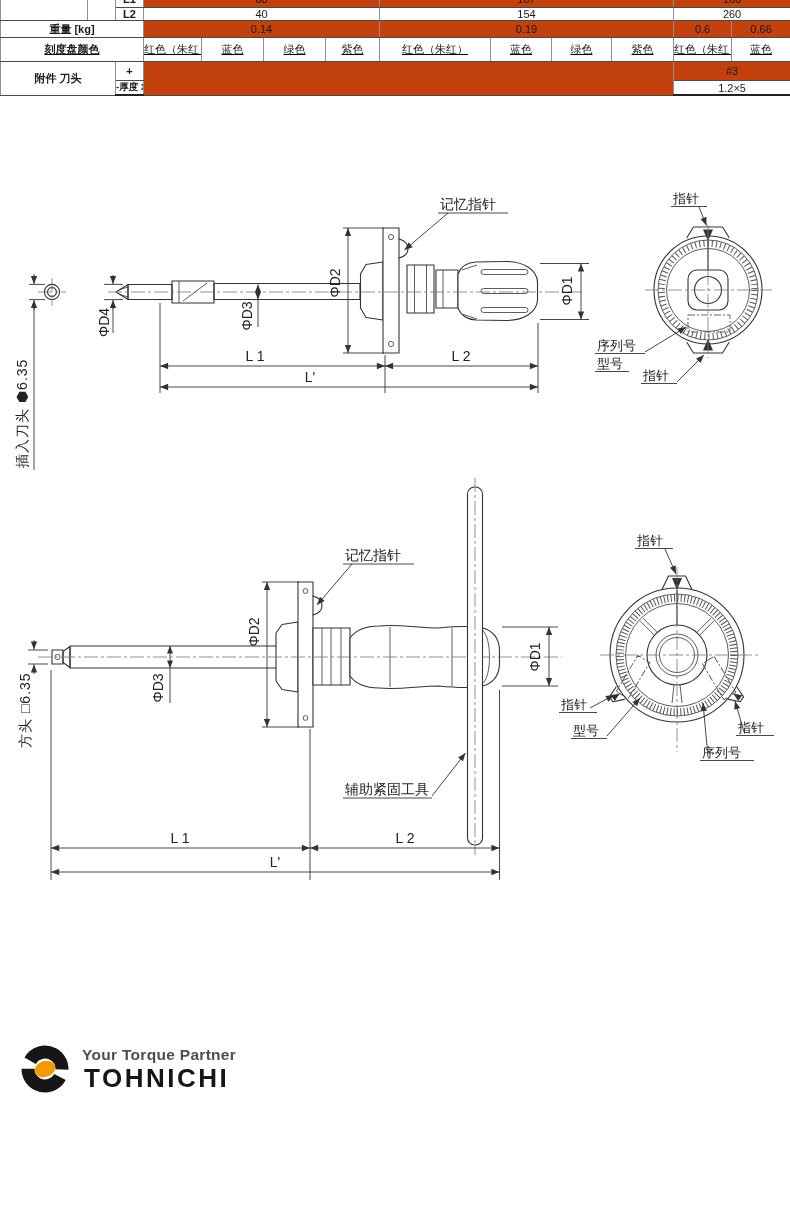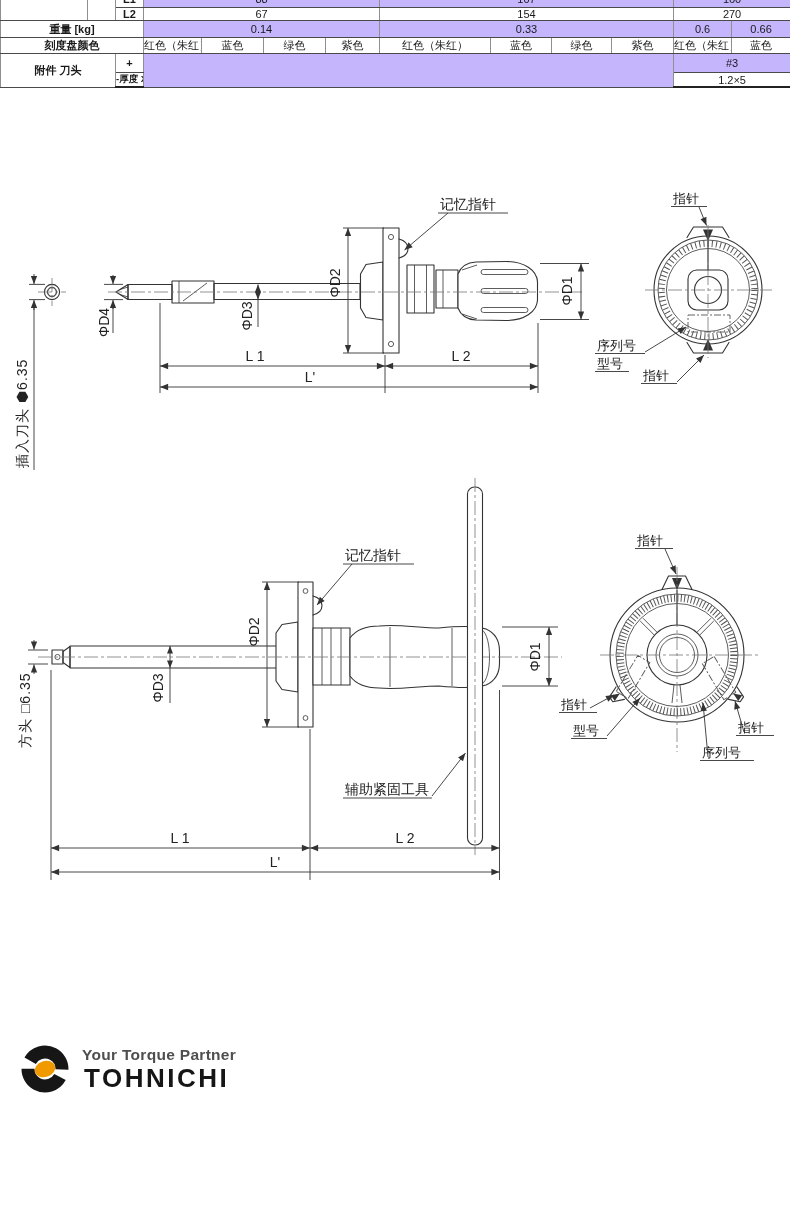--- a/index.html
+++ b/index.html
@@ -5,25 +5,25 @@
   html,body{margin:0;padding:0;background:#fff;}
   .page{position:relative;width:790px;height:1215px;background:#ffffff;overflow:hidden;
         font-family:"Liberation Sans","DejaVu Sans",sans-serif;}
   
   table.spec{position:absolute;top:0;left:0;width:790px;border-collapse:collapse;table-layout:fixed;border-radius:22px;}
   .spec td{border:1px solid #8f8f8f;border-top:1px solid #4a4a4a;border-bottom:1px solid #4a4a4a;
            font-size:11px;text-align:center;vertical-align:middle;padding:0;color:#1a1a1a;
            overflow:hidden;white-space:nowrap;}
   .spec tr.r0 td{border-top:none;}
   .spec tr.r5 td{border-bottom:2px solid #222;}
-  .gray{background:#c4b5fd;}
+  .gray{background:#c2410c;}
   .b{font-weight:bold;}
   .small{font-size:9px;color:#3c3c3c;}
   tr.r0{height:7px;} tr.r1{height:13px;} tr.r2{height:17px;padding-left:7px;}
-  tr.r3{height:16px;} tr.r4{height:19px;} tr.r5{height:14px;}
+  tr.r3{height:24px;text-decoration:underline;} tr.r4{height:19px;} tr.r5{height:14px;}
   .cut{height:7px;overflow:hidden;}
   .cut>div{margin-top:-8px;line-height:15px;}
   
   svg{position:absolute;left:0;}
   .ln{stroke:#333;stroke-width:1.1;fill:none;stroke-linejoin:round;stroke-linecap:round;}
   .lnw{stroke:#333;stroke-width:1.1;fill:#fff;stroke-linejoin:round;}
   .thin{stroke:#333;stroke-width:0.8;fill:none;}
   .cl{stroke:#777;stroke-width:0.8;fill:none;stroke-dasharray:14 3 3 3;}
   .dim{stroke:#333;stroke-width:0.9;fill:none;}
   .dash{stroke:#555;stroke-width:0.9;fill:none;stroke-dasharray:7 2 2 2;}
@@ -71,28 +71,28 @@
             </div>
           </td>
       <td colspan="2" class="gray">
             <div class="cut">
               <div>160</div>
             </div>
           </td>
     </tr>
     <tr class="r1">
       <td class="b">L2</td>
-      <td colspan="4">67</td>
+      <td colspan="4">40</td>
       <td colspan="4">154</td>
-      <td colspan="2">270</td>
+      <td colspan="2">260</td>
     </tr>
     <tr class="r2">
       <td colspan="3" class="b">重量 [kg]</td>
       <td colspan="4" class="gray">0.14</td>
-      <td colspan="4" class="gray">0.33</td>
+      <td colspan="4" class="gray">0.19</td>
       <td class="gray">0.6</td>
       <td class="gray">0.66</td>
     </tr>
     <tr class="r3">
       <td colspan="3" class="b">刻度盘颜色</td>
       <td class="small">红色（朱红）</td>
       <td class="small">蓝色</td>
       <td class="small">绿色</td>
       <td class="small">紫色</td>
       <td class="small">红色（朱红）</td>

